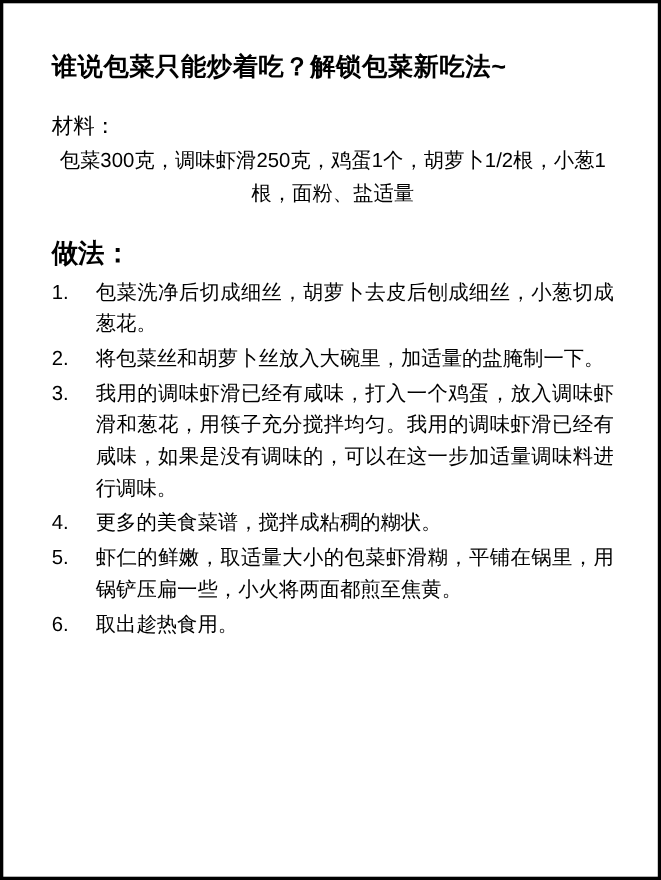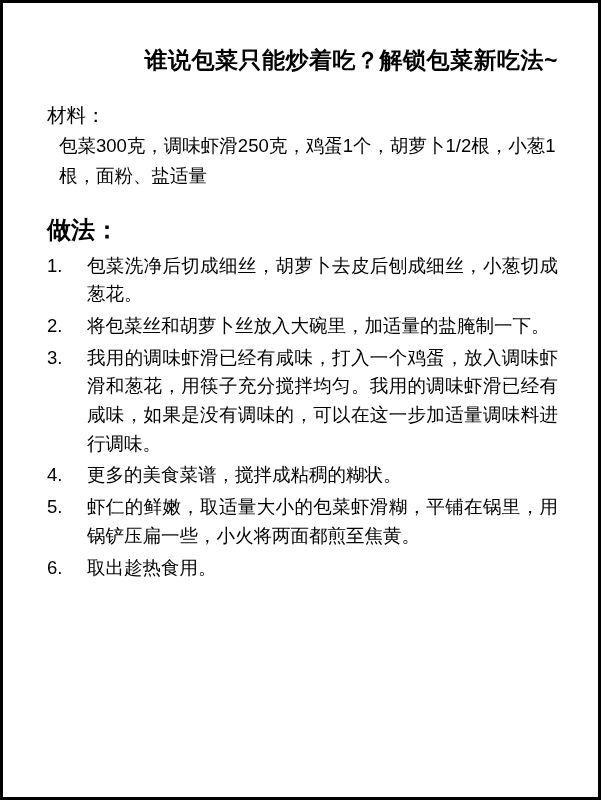--- a/index.html
+++ b/index.html
@@ -21,21 +21,20 @@
     border: 3px solid #000000;
     background: #ffffff;
     padding: 42px 40px 20px 44px;
   }
   .doc-title {
     font-size: 23px;
     font-weight: bold;
     line-height: 1.35;
     letter-spacing: 0.5px;
     margin: 0 0 26px 0;
-    text-align: right;
   }
   .intro {
     font-size: 19.5px;
     font-weight: bold;
     line-height: 1.58;
     letter-spacing: 0.3px;
     margin: 0 0 30px 0;
     text-align: justify;
   }
   .recipe-name {
@@ -46,21 +45,22 @@
   }
   .section-label {
     font-size: 19.5px;
     font-weight: normal;
     line-height: 1.4;
     margin: 0 0 2px 0;
   }
   .ingredients {
     font-size: 18.5px;
     line-height: 1.58;
-    margin: 0 0 24px 12px;
+    margin: 0 0 24px 0;
+    text-align: center;
   }
   .steps-label {
     font-size: 24px;
     font-weight: bold;
     margin: 0 0 6px 0;
   }
   ol.steps {
     list-style: none;
     margin: 0;
     padding: 0;

